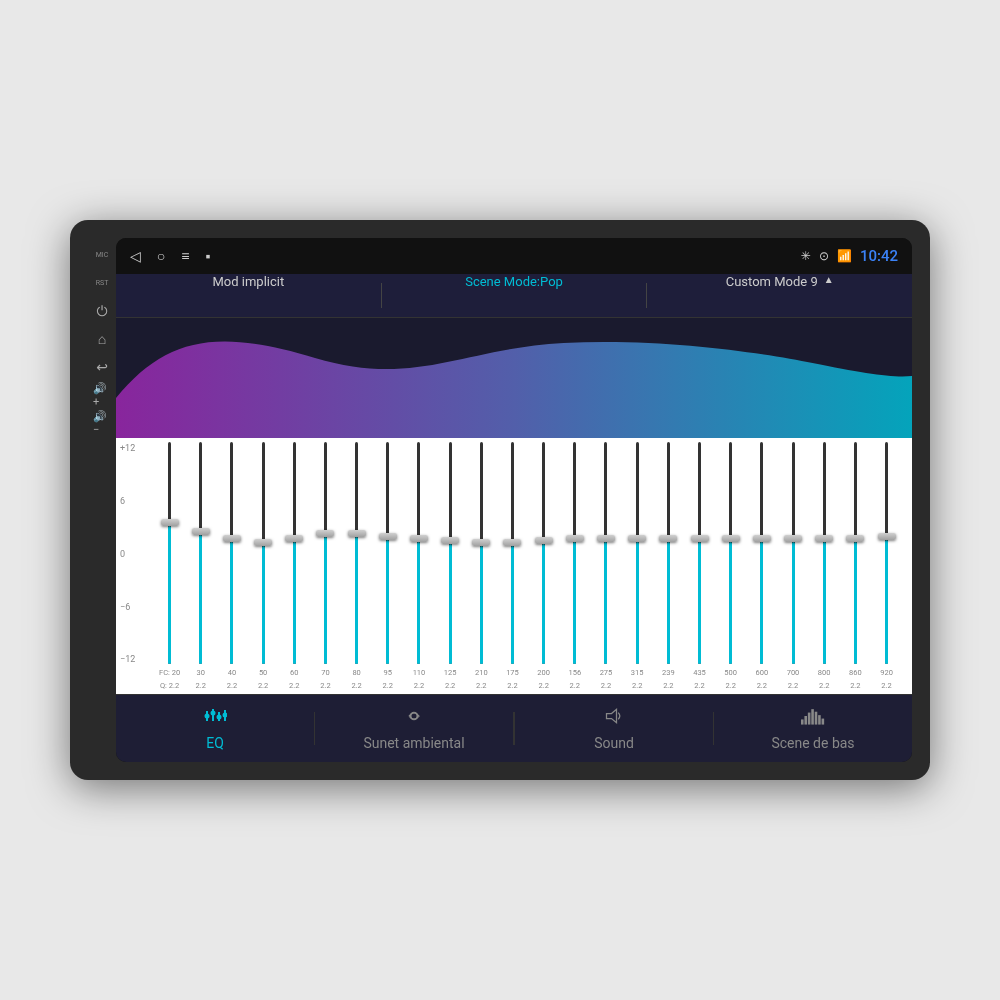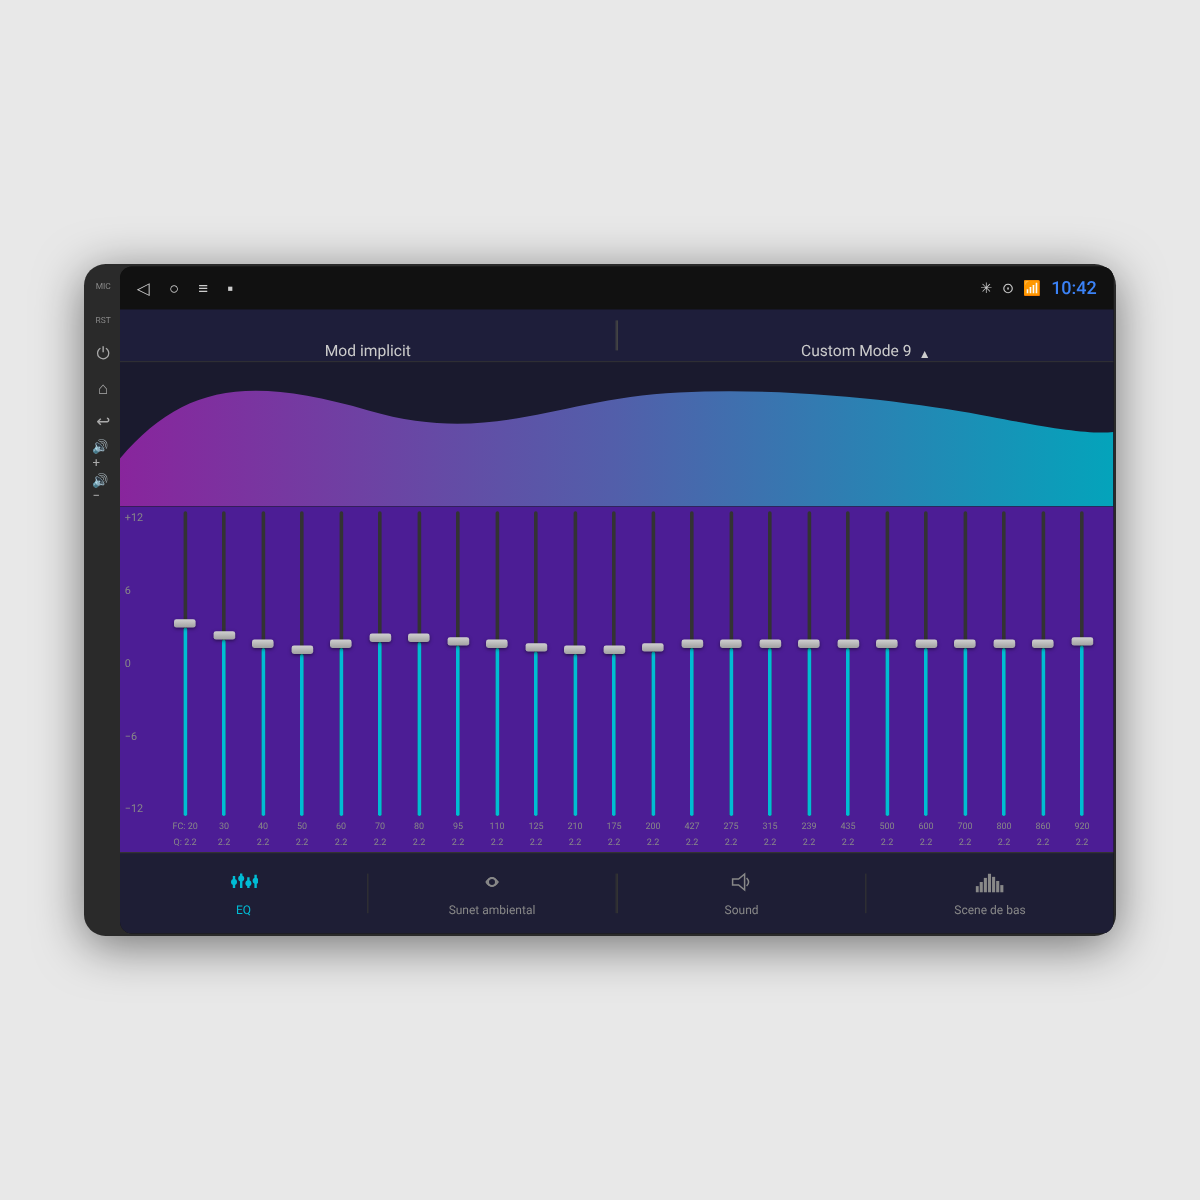--- a/index.html
+++ b/index.html
@@ -11,21 +11,21 @@
       align-items: center;
       justify-content: center;
       font-family: 'Roboto', Arial, sans-serif;
     }
 
     .device-outer {
       width: 860px;
       height: 560px;
       background: #2a2a2a;
       border-radius: 18px;
-      padding: 2px;
+      padding: 18px;
       box-shadow: 0 8px 40px rgba(0,0,0,0.5);
       display: flex;
       flex-direction: row;
     }
 
     .side-buttons {
       width: 28px;
       display: flex;
       flex-direction: column;
       align-items: center;
@@ -109,21 +109,21 @@
       height: 44px;
       background: #1e1e3a;
       display: flex;
       align-items: center;
       border-bottom: 1px solid #333;
     }
 
     .mode-item {
       flex: 1;
       display: flex;
-      align-items: flex-end;
+      align-items: flex-start;
       justify-content: center;
       color: #ccc;
       font-size: 13px;
       cursor: pointer;
       height: 100%;
     }
 
     .mode-item.active {
       color: #00bcd4;
     }
@@ -143,21 +143,21 @@
     
     .eq-visual {
       height: 120px;
       position: relative;
       overflow: hidden;
       background: #1a1a2e;
     }
 
     
     .eq-faders-section {
-      background: #4c1d95;
+      background: #ffffff;
       flex: 1;
       display: flex;
       flex-direction: column;
     }
 
     .scale-label {
       color: #888;
       font-size: 9px;
       text-align: left;
       line-height: 1.4;
@@ -245,21 +245,21 @@
     .nav-tab.active .nav-tab-label {
       color: #00bcd4;
     }
 
     .nav-tab-icon {
       font-size: 20px;
       color: #888;
     }
 
     .nav-tab-label {
-      font-size: 10px;
+      font-size: 14px;
       color: #888;
     }
 
     .nav-tab-divider {
       width: 1px;
       height: 50%;
       background: #333;
     }
 
     
@@ -304,20 +304,23 @@
       </div>
     </div>
 
     <div class="main-content">
 
       <div class="mode-bar">
         <div class="mode-item">
           <span>Mod implicit</span>
         </div>
         <div class="mode-divider"></div>
+        <div class="mode-item active">
+          <span>Scene Mode:Pop</span>
+        </div>
         <div class="mode-divider"></div>
         <div class="mode-item">
           <span>Custom Mode 9</span>
           <span class="arrow-up">▲</span>
         </div>
       </div>
 
       <div class="eq-visual">
         <svg class="wave-svg" viewBox="0 0 800 120" preserveAspectRatio="none">
           <defs>
@@ -446,21 +449,21 @@
                   <div class="fader-thumb" style="bottom: 54%;"></div>
                 </div>
                 <div class="fader-freq">200</div>
                 <div class="fader-freq">2.2</div>
               </div>
               <div class="fader-column">
                 <div class="fader-track">
                   <div class="fader-fill" style="height: 55%;"></div>
                   <div class="fader-thumb" style="bottom: 55%;"></div>
                 </div>
-                <div class="fader-freq">427</div>
+                <div class="fader-freq">156</div>
                 <div class="fader-freq">2.2</div>
               </div>
               <div class="fader-column">
                 <div class="fader-track">
                   <div class="fader-fill" style="height: 55%;"></div>
                   <div class="fader-thumb" style="bottom: 55%;"></div>
                 </div>
                 <div class="fader-freq">275</div>
                 <div class="fader-freq">2.2</div>
               </div>

